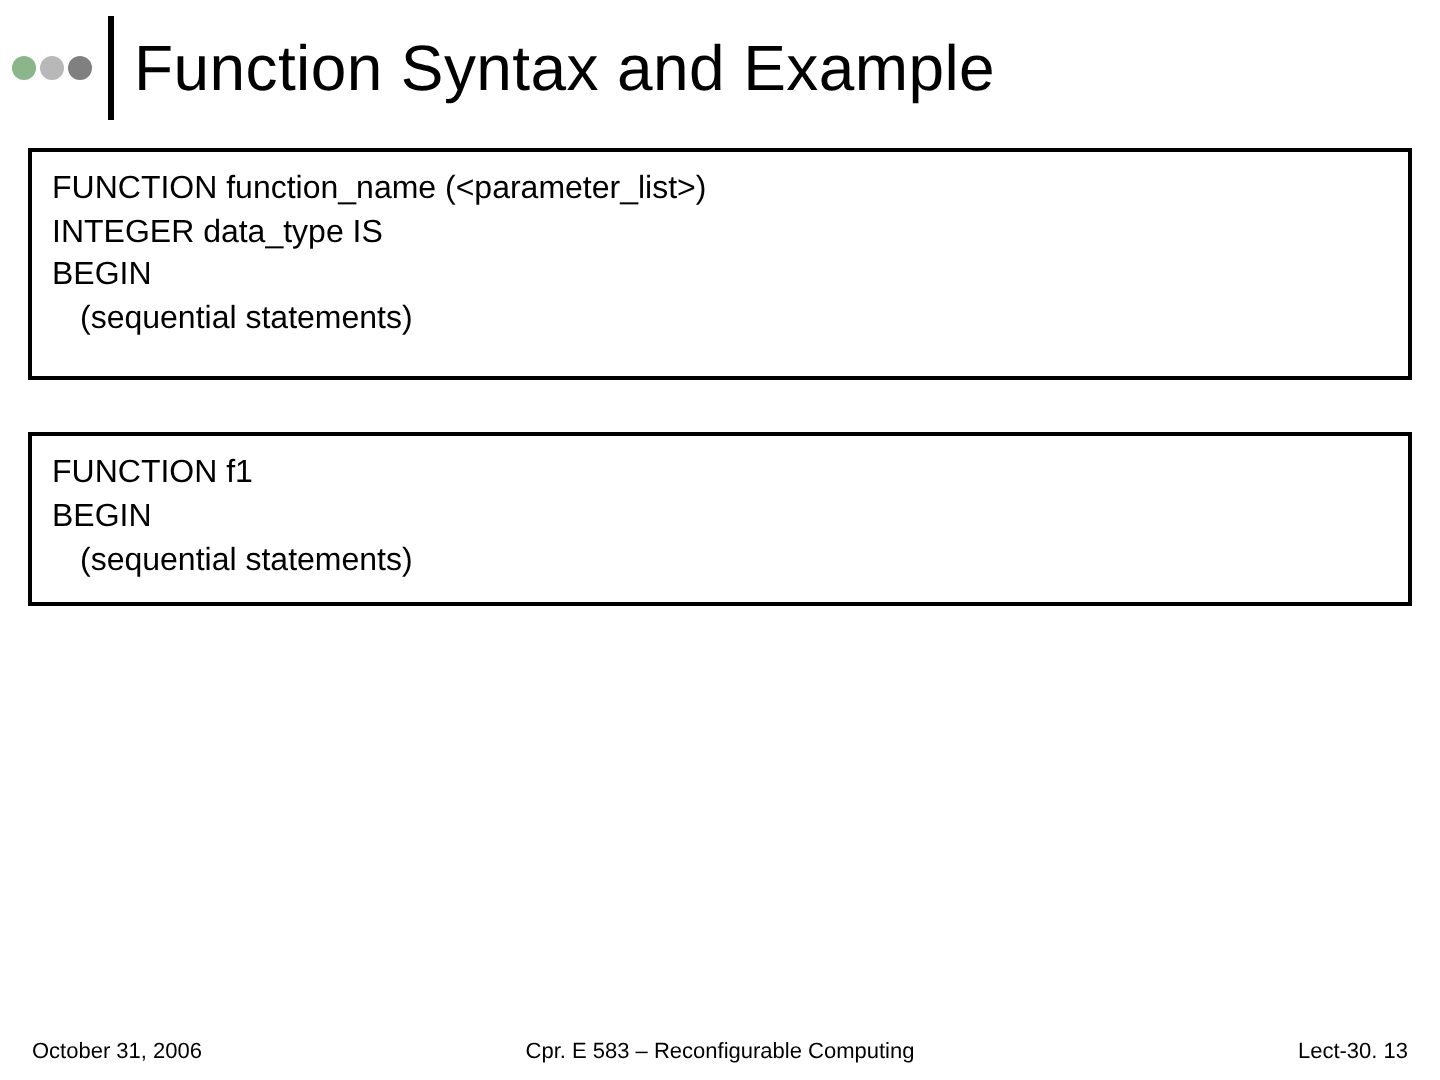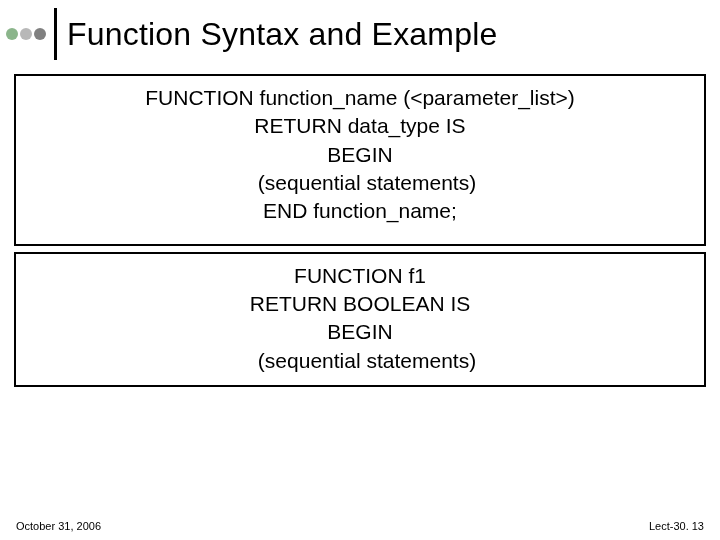--- a/index.html
+++ b/index.html
@@ -1,15 +1,15 @@
 <!DOCTYPE html>
 <html><head>
 <meta charset="utf-8">
 <style>
-  * { box-sizing: border-box; margin: 0; padding: 0; text-align: center; }
+  * { box-sizing: border-box; margin: 0; padding: 0; }
   body {
     width: 720px;
     height: 540px;
     background: #ffffff;
     font-family: Arial, Helvetica, sans-serif;
     position: relative;
     overflow: hidden;
   }
   .title-row {
     display: flex;
@@ -39,25 +39,25 @@
   .title-text {
     font-size: 32px;
     color: #000;
     font-weight: 400;
     letter-spacing: 0.2px;
   }
   .code-box {
     border: 2px solid #000;
     margin: 8px 14px 0 14px;
     padding: 8px 10px 18px 10px;
-    font-size: 21px;
+    font-size: 16px;
     color: #000;
     line-height: 1.35;
   }
-  .box2 { margin-top: 6px; padding-bottom: 10px; }
+  .box2 { margin-top: 26px; padding-bottom: 10px; }
   .indent1 { padding-left: 22px; }
   .indent2 { padding-left: 14px; }
   .footer {
     position: absolute;
     bottom: 8px;
     left: 0;
     width: 100%;
     display: flex;
     justify-content: space-between;
     padding: 0 16px;
@@ -78,29 +78,28 @@
     <div class="dot dot1"></div>
     <div class="dot dot2"></div>
     <div class="dot dot3"></div>
   </div>
   <div class="title-divider"></div>
   <div class="title-text">Function Syntax and Example</div>
 </div>
 
 <div class="code-box">
   <div>FUNCTION function_name (&lt;parameter_list&gt;)</div>
-  <div>RETURN data_type IS</div>
+  <div>INTEGER data_type IS</div>
   <div>BEGIN</div>
   <div class="indent2">(sequential statements)</div>
-  <div>END function_name;</div>
 </div>
 
 <div class="code-box box2">
   <div>FUNCTION f1</div>
-  <div>RETURN BOOLEAN IS</div>
   <div>BEGIN</div>
   <div class="indent2">(sequential statements)</div>
 </div>
 
 <div class="footer">
   <span>October 31, 2006</span>
+  <span class="footer-center">Cpr. E 583 – Reconfigurable Computing</span>
   <span>Lect-30. 13</span>
 </div>
 
 </body></html>

